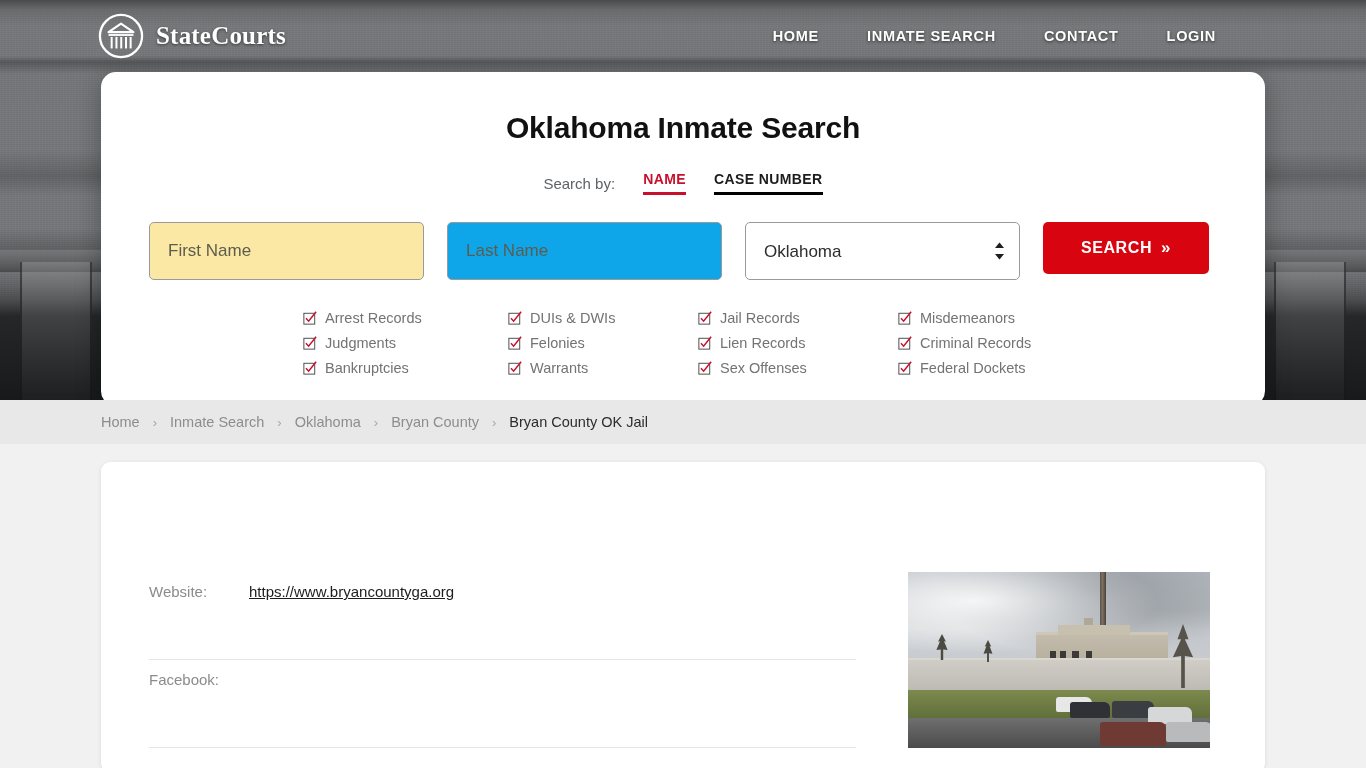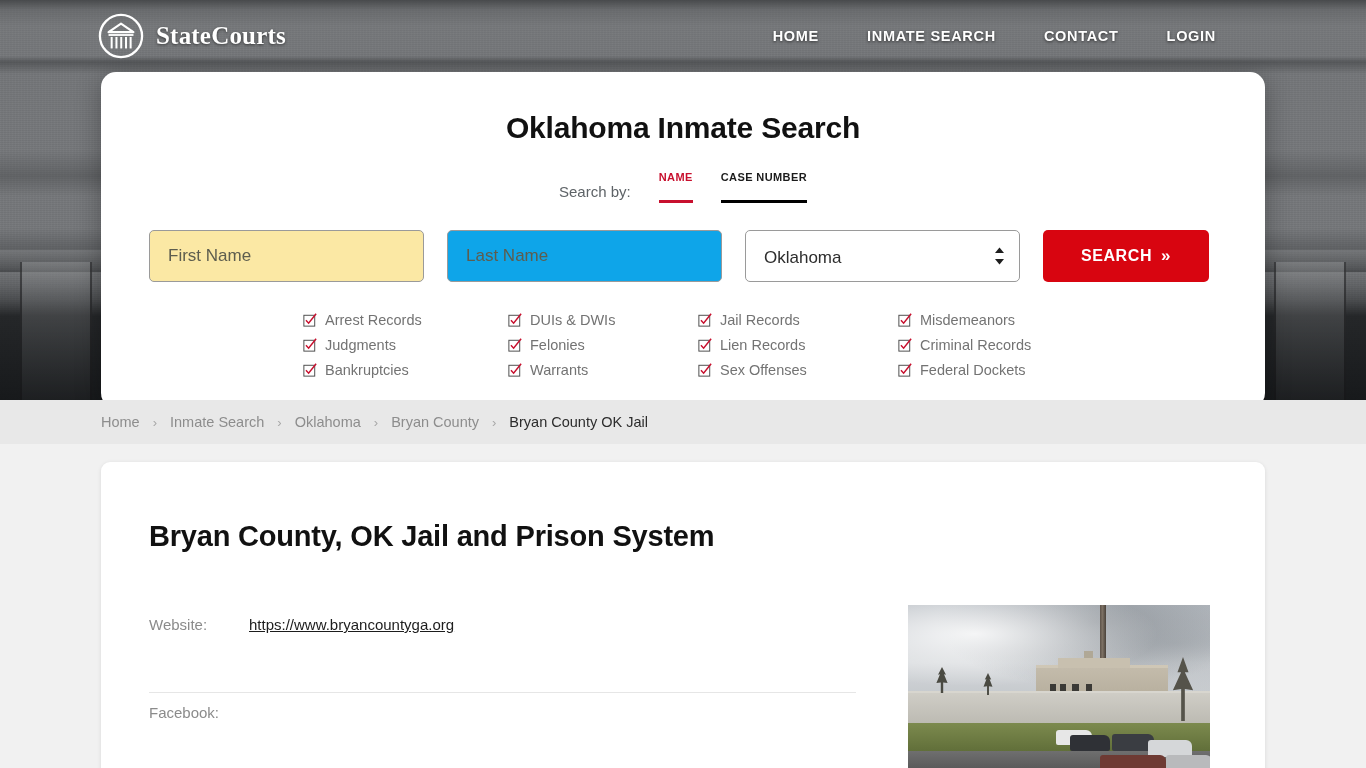--- a/index.html
+++ b/index.html
@@ -164,43 +164,43 @@
     justify-content: center;
     gap: 28px;
     margin-top: 26px;
   }
   .searchby-label {
     font-size: 15px;
     color: #5e6367;
     padding-bottom: 3px;
   }
   .tab {
-    font-size: 11px;
+    font-size: 14px;
     font-weight: bold;
     letter-spacing: 0.4px;
-    padding-bottom: 17px;
+    padding-bottom: 5px;
     cursor: pointer;
   }
   .tab.is-active {
     color: #c8102e;
     border-bottom: 3px solid #c8102e;
   }
   .tab.is-inactive {
     color: #1c1c1c;
     border-bottom: 3px solid #000000;
   }
 
   .search-row {
     display: flex;
     gap: 23px;
     margin-top: 27px;
     align-items: stretch;
   }
   .field {
-    height: 52px;
+    height: 58px;
     border: 1px solid #9a9a9a;
     border-radius: 5px;
     font-family: "Liberation Sans", sans-serif;
     font-size: 17px;
     padding: 17px 18px;
     color: #3a3a30;
     outline: none;
   }
   .field::placeholder { color: #5d5d4e; opacity: 1; }
   .field.first { background: #fbe8a4; width: 275px; }
@@ -583,21 +583,20 @@
     <span class="sep">›</span>
     <a href="#">Oklahoma</a>
     <span class="sep">›</span>
     <a href="#">Bryan County</a>
     <span class="sep">›</span>
     <span class="current">Bryan County OK Jail</span>
   </div>
 </div>
 
 <div class="content-card">
-  <h2 class="page-title">Bryan County, OK Jail and Prison System</h2>
 
   <div class="content-body">
     <table class="info-table">
       <tbody>
         <tr>
           <td class="k">Website:</td>
           <td class="v">
             <a href="#">https://www.bryancountyga.org</a>
           </td>
         </tr>

